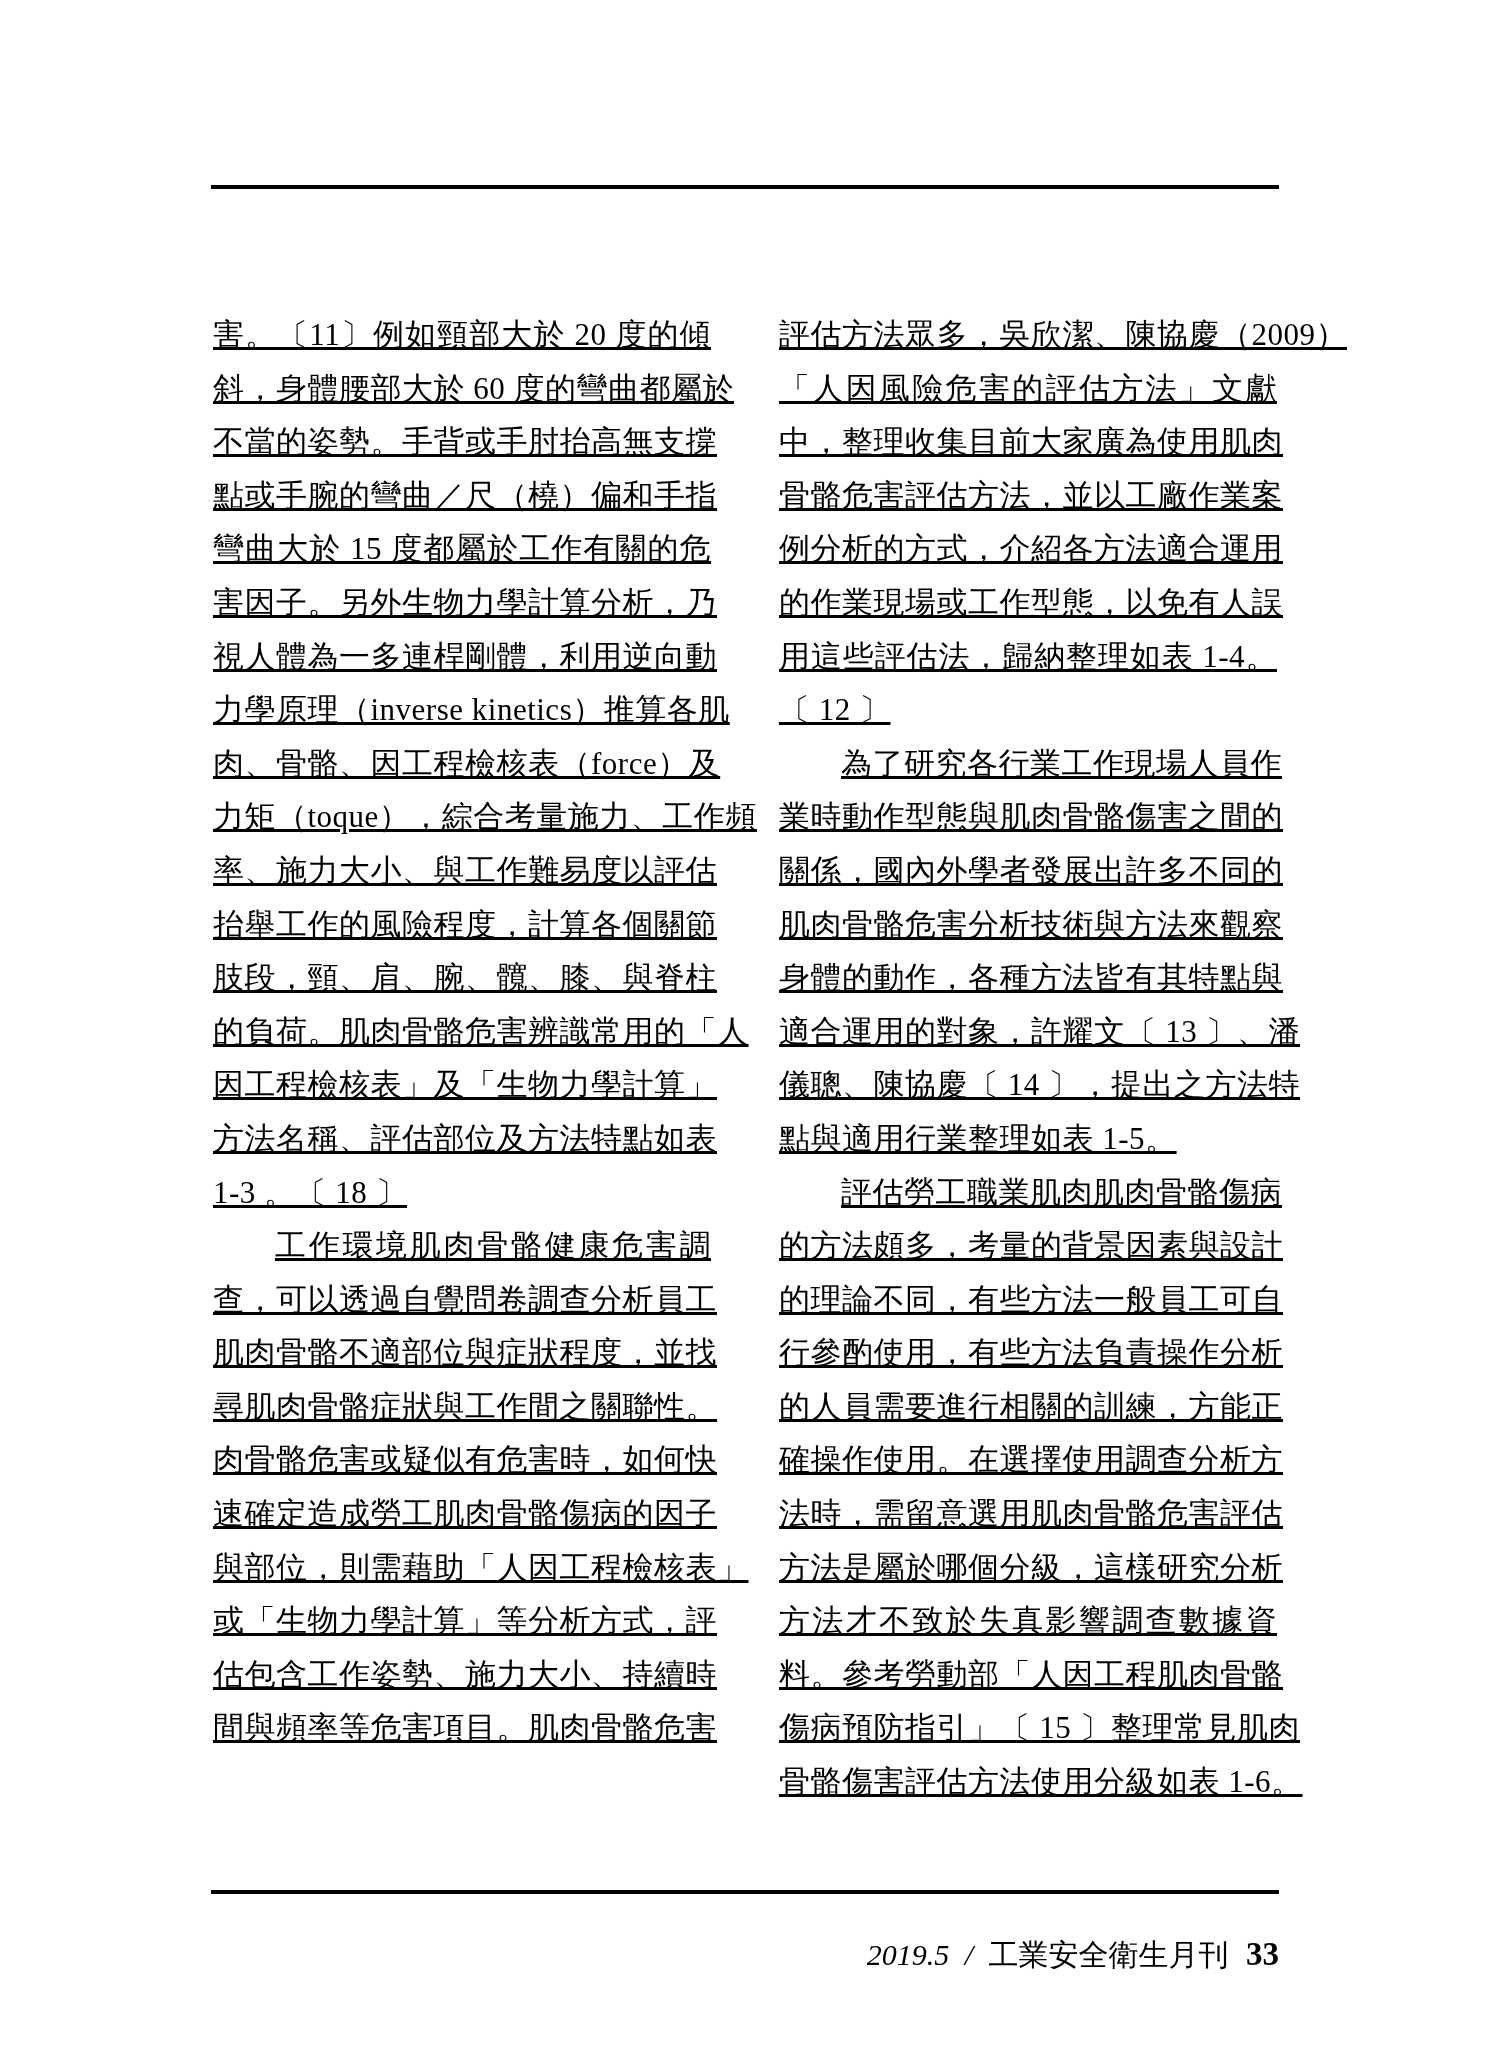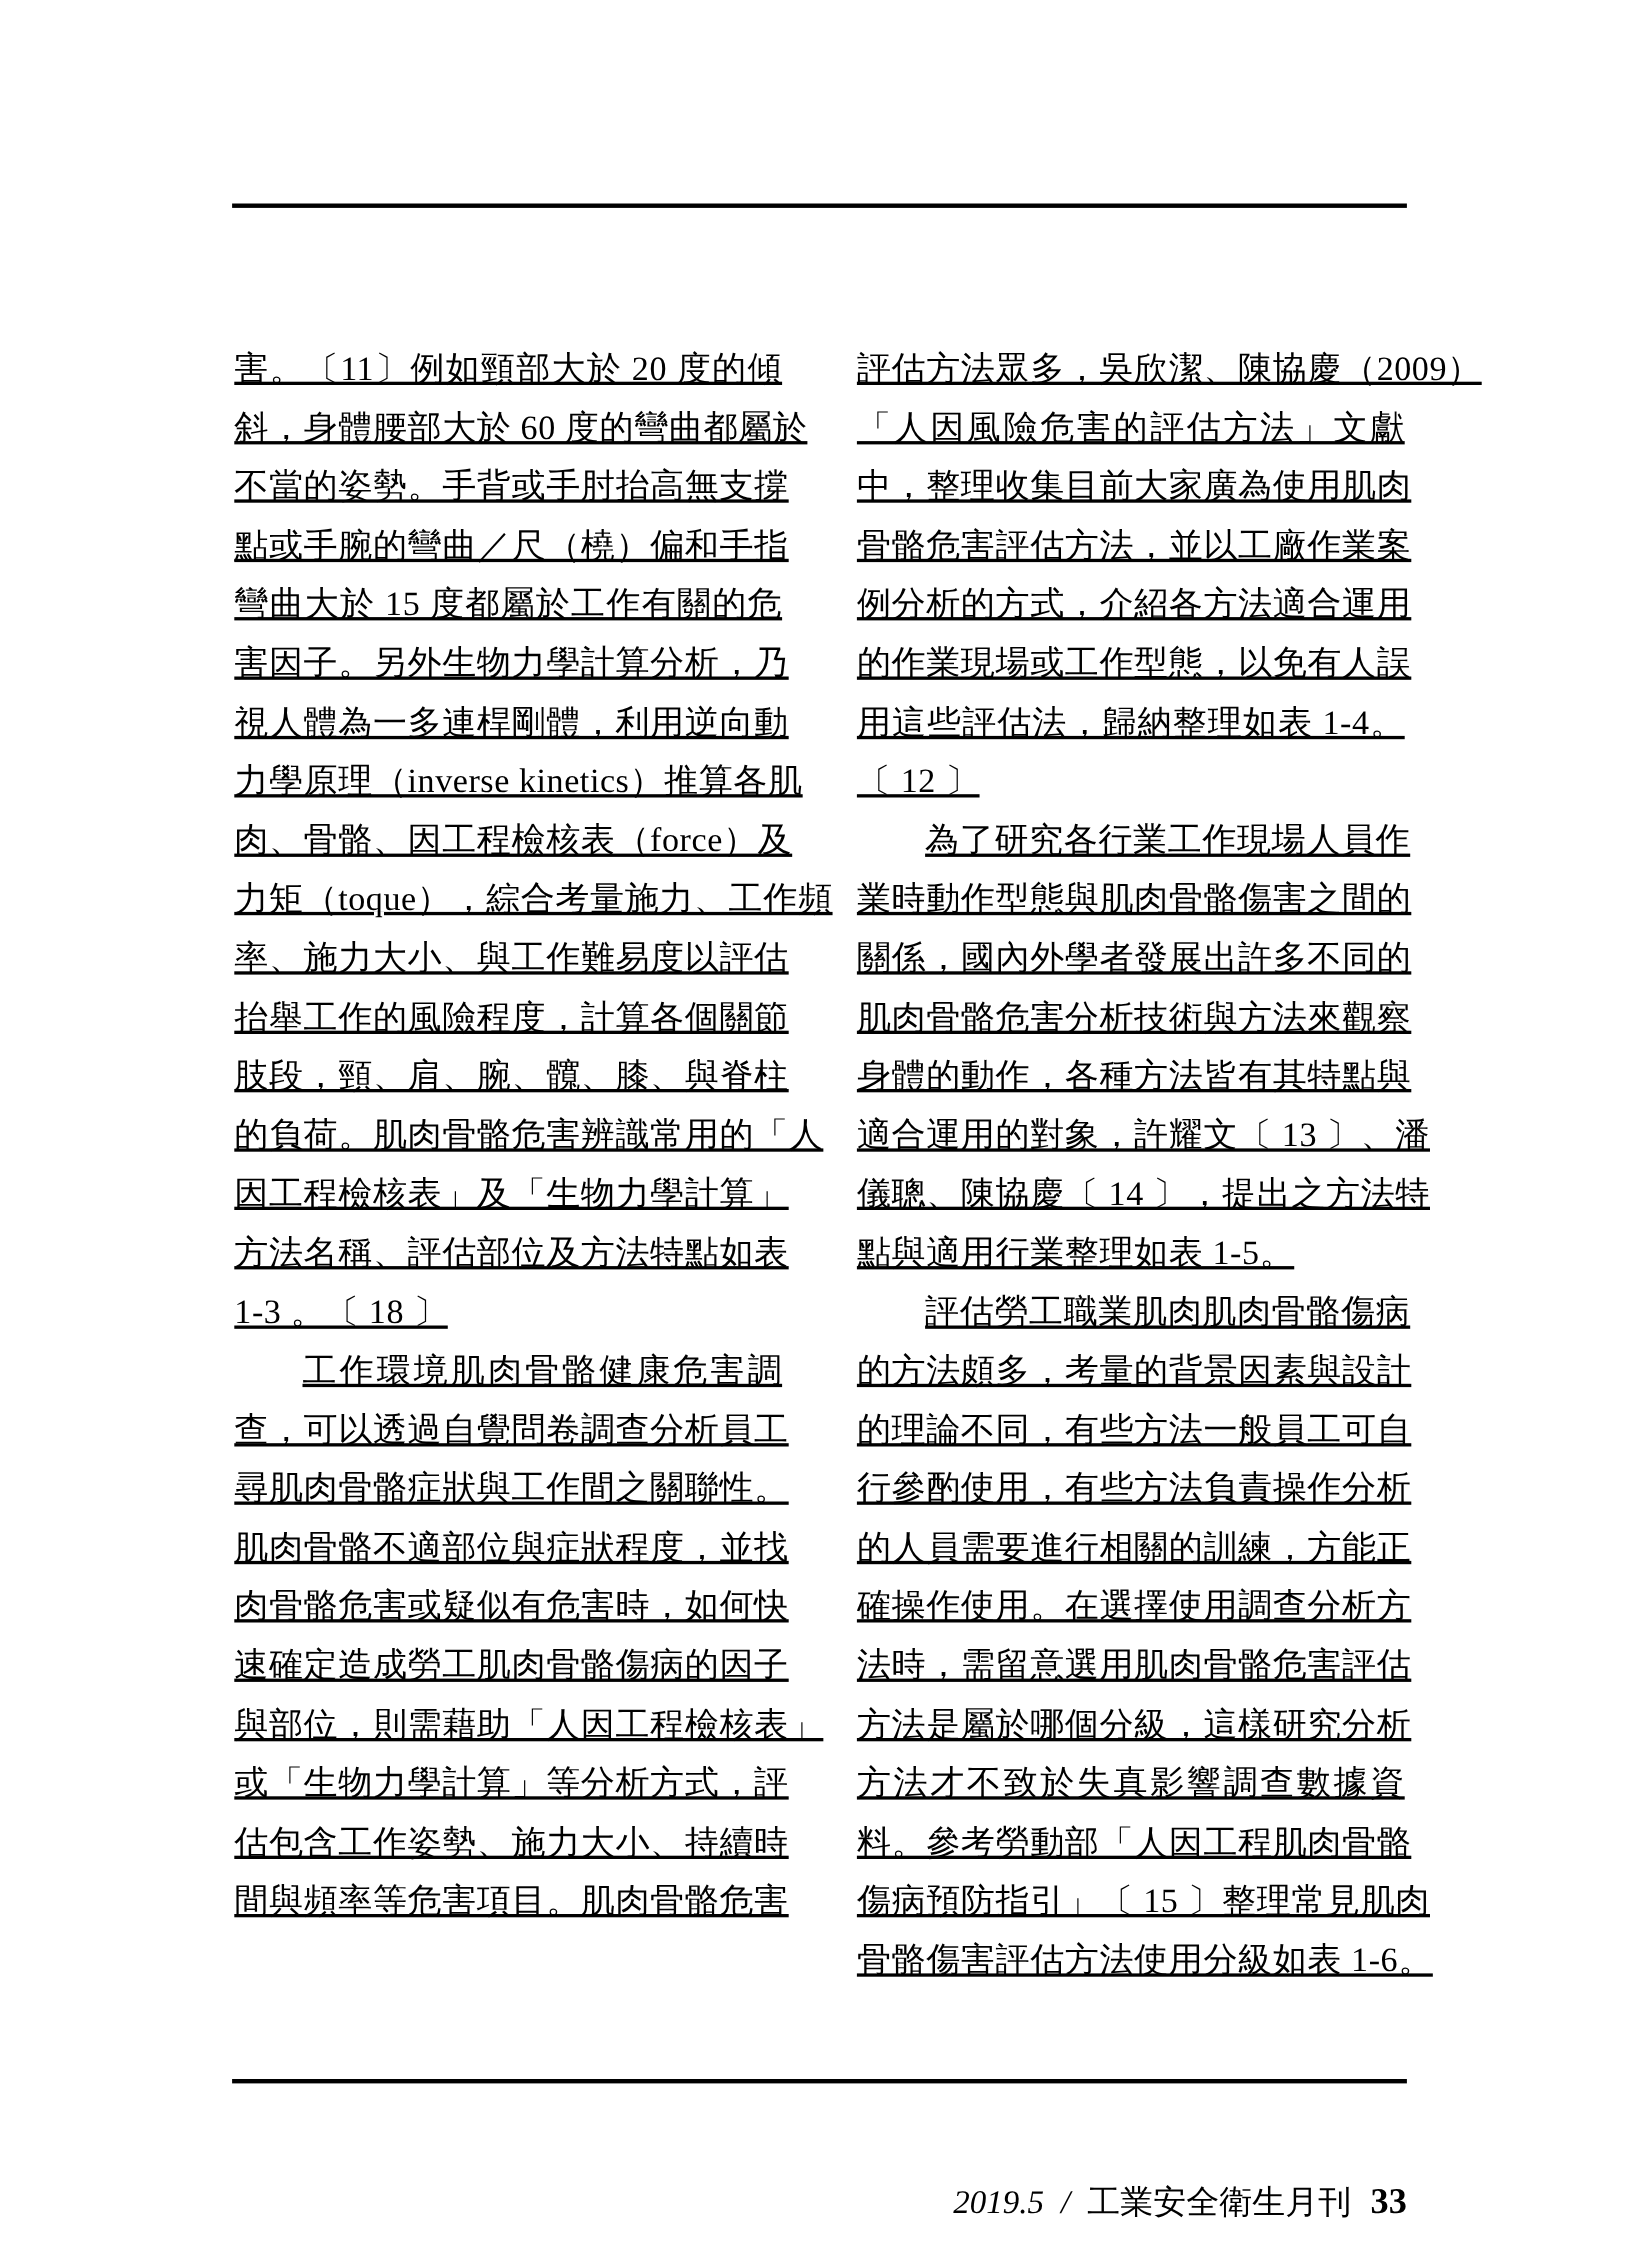--- a/index.html
+++ b/index.html
@@ -53,21 +53,21 @@
   .line.indent {
     text-indent: 2em;
   }
   .line.no-stretch {
     text-align: center;
     text-align-last: left;
   }
 
   .footer {
     position: absolute;
-    top: 1984px;
+    top: 1936px;
     right: 219px;
     font-size: 30px;
     line-height: 36px;
     white-space: nowrap;
   }
   .footer .date,
   .footer .sep {
     font-style: italic;
   }
   .footer .journal {
@@ -102,22 +102,22 @@
         <div class="line">力矩（toque），綜合考量施力、工作頻</div>
         <div class="line">率、施力大小、與工作難易度以評估</div>
         <div class="line">抬舉工作的風險程度，計算各個關節</div>
         <div class="line">肢段，頸、肩、腕、髖、膝、與脊柱</div>
         <div class="line">的負荷。肌肉骨骼危害辨識常用的「人</div>
         <div class="line">因工程檢核表」及「生物力學計算」</div>
         <div class="line">方法名稱、評估部位及方法特點如表</div>
         <div class="line no-stretch">1-3 。〔 18 〕</div>
         <div class="line indent">工作環境肌肉骨骼健康危害調</div>
         <div class="line">查，可以透過自覺問卷調查分析員工</div>
+        <div class="line">肌肉骨骼不適部位與症狀程度，並找</div>
         <div class="line">尋肌肉骨骼症狀與工作間之關聯性。</div>
-        <div class="line">肌肉骨骼不適部位與症狀程度，並找</div>
         <div class="line">肉骨骼危害或疑似有危害時，如何快</div>
         <div class="line">速確定造成勞工肌肉骨骼傷病的因子</div>
         <div class="line">與部位，則需藉助「人因工程檢核表」</div>
         <div class="line">或「生物力學計算」等分析方式，評</div>
         <div class="line">估包含工作姿勢、施力大小、持續時</div>
         <div class="line">間與頻率等危害項目。肌肉骨骼危害</div>
       </div>
     <div class="column" id="col-right">
         <div class="line">評估方法眾多，吳欣潔、陳協慶（2009）</div>
         <div class="line">「人因風險危害的評估方法」文獻</div>

